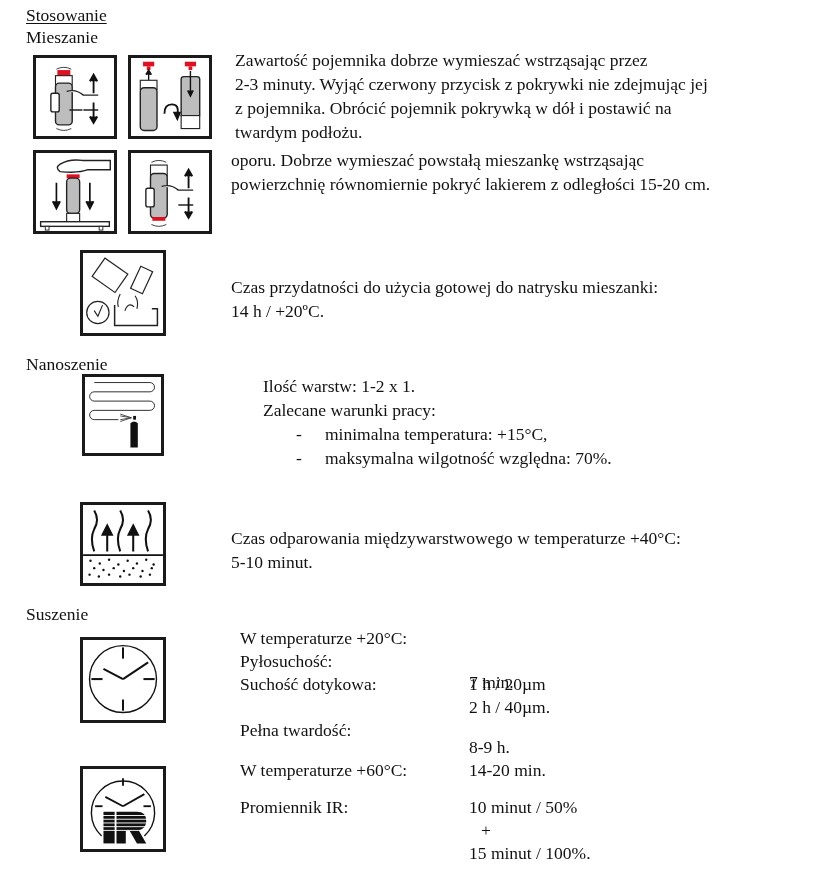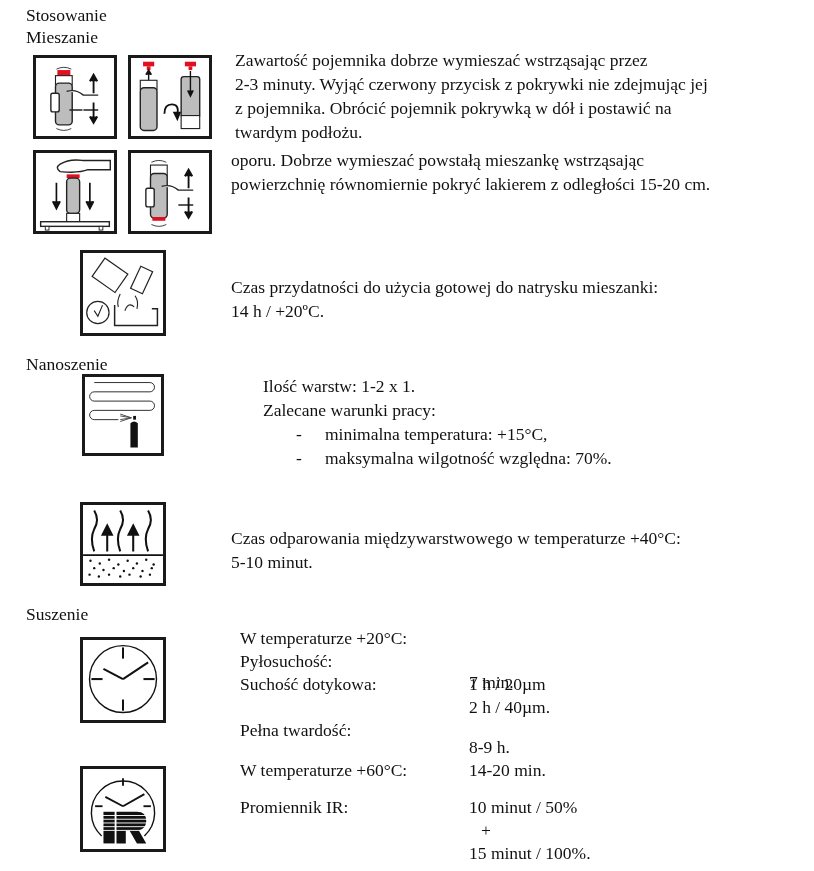--- a/index.html
+++ b/index.html
@@ -3,21 +3,21 @@
 <meta charset="utf-8">
 <style>
   html, body { margin: 0; padding: 0; background: #ffffff; }
   body {
     width: 814px; height: 871px; position: relative; overflow: hidden;
     font-family: "Liberation Serif", "DejaVu Serif", serif;
     color: #111111;
   }
   .abs { position: absolute; }
   .txt { font-size: 17.5px; line-height: 24px; white-space: nowrap; }
-  .heading-u { text-decoration-thickness: 1px; text-underline-offset: 2px; }
+  .heading-u { text-decoration: underline; text-decoration-thickness: 1px; text-underline-offset: 2px; }
   .icon { position: absolute; box-sizing: border-box; border: 3px solid #1a1a1a; background: #fff; }
   .icon svg { position: absolute; left: 0; top: 0; width: 100%; height: 100%; }
   .para p { margin: 0; }
   .dash-item { position: relative; padding-left: 62px; }
   .dash-item .dash { position: absolute; left: 33px; }
   .row { position: absolute; white-space: nowrap; font-size: 17.5px; line-height: 24px; }
 </style>
 </head>
 <body>
 

